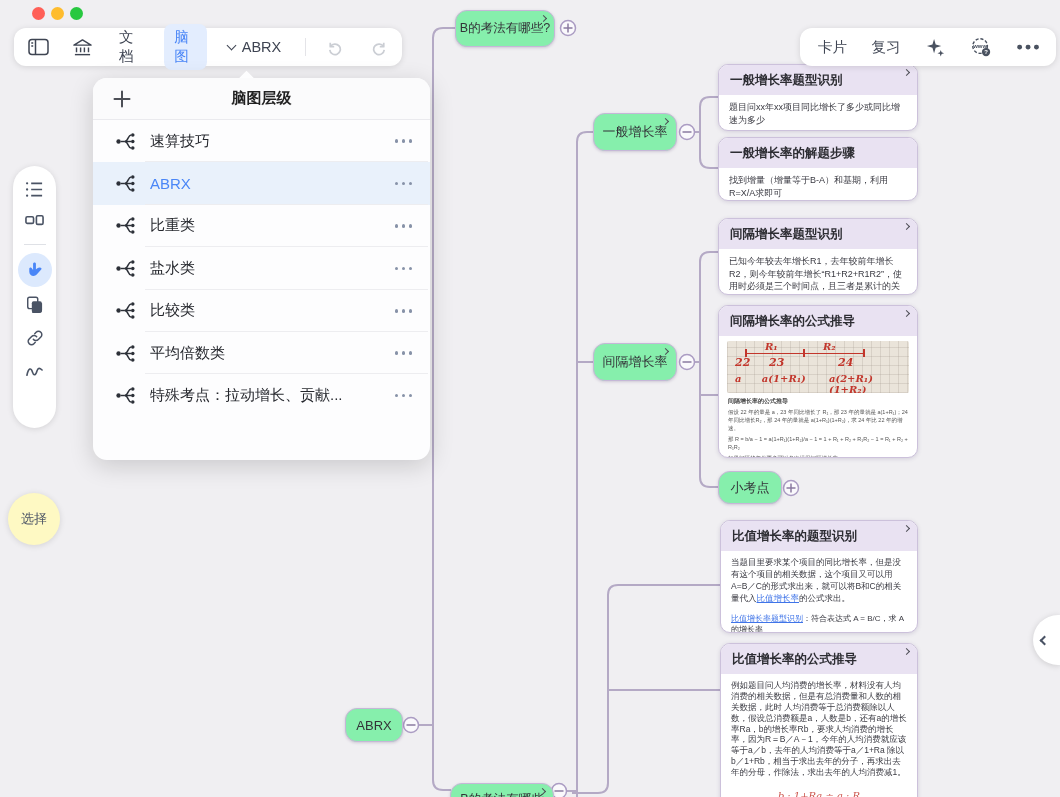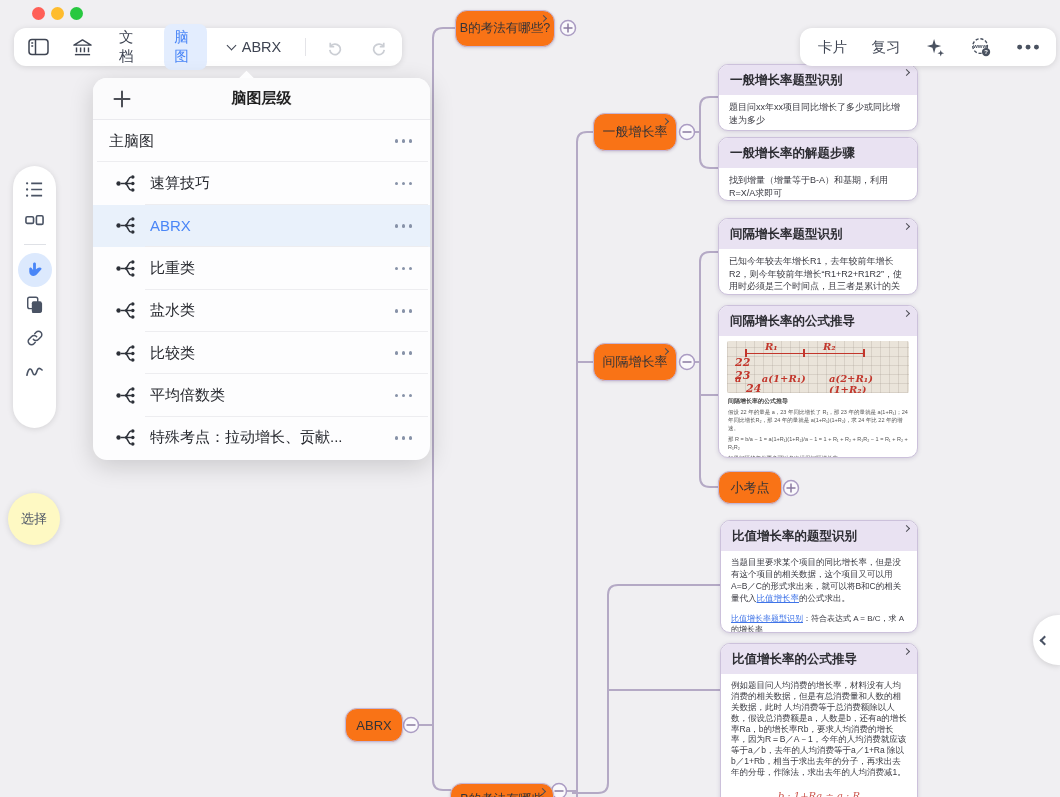--- a/index.html
+++ b/index.html
@@ -8,21 +8,21 @@
     position:relative;
     background:#f0eff2;
     font-family:"Liberation Sans","DejaVu Sans",sans-serif;
     color:#2e2e34;
   }
 
   
   #map-lines { position:absolute; left:0; top:0; z-index:1; }
   .node {
     position:absolute; z-index:2;
-    background:#f97316; border:1px solid #c5b7d7; border-radius:12px;
+    background:#86efac; border:1px solid #c5b7d7; border-radius:12px;
     box-shadow:0 1px 3px rgba(80,60,110,.22);
     display:flex; align-items:center; justify-content:center;
     font-size:13px; color:#333338;
   }
   .chev {
     position:absolute; top:5px; right:8px; width:5px; height:5px;
     border-top:1.6px solid #4d4d55; border-right:1.6px solid #4d4d55;
     transform:rotate(45deg);
   }
   .card {
@@ -45,21 +45,21 @@
       repeating-linear-gradient(0deg,rgba(160,150,140,.25) 0 1px,transparent 1px 9px),
       repeating-linear-gradient(90deg,rgba(160,150,140,.25) 0 1px,transparent 1px 9px),
       #eae4da;
     color:#c2362c; font-family:"DejaVu Serif",serif; font-style:italic; font-weight:bold;
     overflow:hidden;
   }
   .photo .arcline { position:absolute; left:18px; top:12px; width:118px; border-top:1.6px solid #c2362c; }
   .photo .tick { position:absolute; top:8px; width:1.6px; height:8px; background:#c2362c; }
   .photo .arc1 { position:absolute; left:38px; top:0; font-size:10px; }
   .photo .arc2 { position:absolute; left:96px; top:0; font-size:10px; }
-  .photo .yrow { position:absolute; left:8px; top:15px; width:150px; display:flex; font-size:11px;flex-direction:column; }
+  .photo .yrow { position:absolute; left:8px; top:15px; width:150px; display:flex; font-size:11px; }
   .photo .vrow { position:absolute; left:8px; top:32px; width:172px; display:flex; font-size:10px; }
   .tinycap { margin:2px 9px 0; font-size:6px; font-weight:bold; color:#444; }
   .tinynote { margin:3px 9px 0; font-size:5.5px; line-height:1.45; color:#555; }
   .partial-formula {
     margin:4px 8px 0; height:22px; color:#c2362c;
     font-family:"DejaVu Serif",serif; font-style:italic; font-size:10px;
     display:flex; align-items:flex-start; justify-content:center; gap:10px; opacity:.85;
   }
 
   
@@ -316,28 +316,20 @@
   <span class="arrow"></span>
   <div class="panel-h">
     <span class="panel-title">脑图层级</span>
     <span class="plus-btn" style="display:flex;">
       <svg width="18" height="18" viewBox="0 0 18 18" stroke="#4c4f56" stroke-width="2" stroke-linecap="round">
           <path d="M9 1.5 V16.5 M1.5 9 H16.5"></path>
         </svg>
     </span>
   </div>
 
-  <div class="prow first">
-    <span class="plabel">主脑图</span>
-    <span class="dots">
-        <i></i>
-        <i></i>
-        <i></i>
-      </span>
-  </div>
 
   <div class="prow">
     <span class="bicon">
       <svg width="23" height="23" viewBox="0 0 22 22" fill="none" stroke="#2c3038" stroke-width="1.4">
           <circle cx="3.4" cy="11" r="2.1" fill="#2c3038" stroke="none"></circle>
           <path d="M5.5 11 H9.5"></path>
           <path d="M9.5 11 C12.5 11 12.5 4.8 15.3 4.8"></path>
           <path d="M9.5 11 H15.3"></path>
           <path d="M9.5 11 C12.5 11 12.5 17.2 15.3 17.2"></path>
           <circle cx="17" cy="4.8" r="1.7" fill="#2c3038" stroke="none"></circle>

